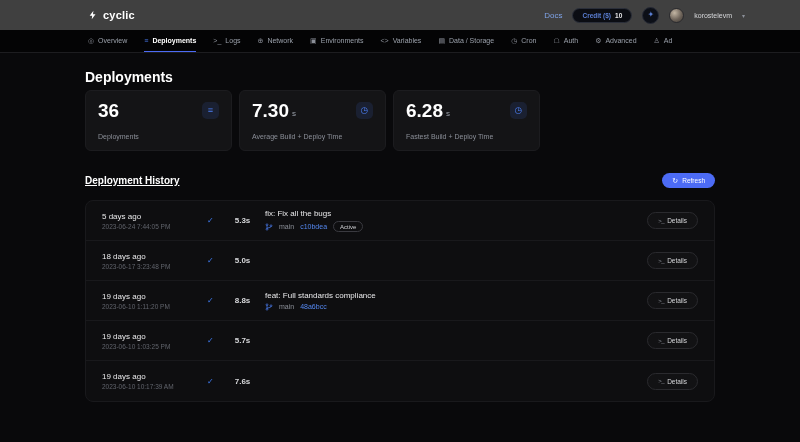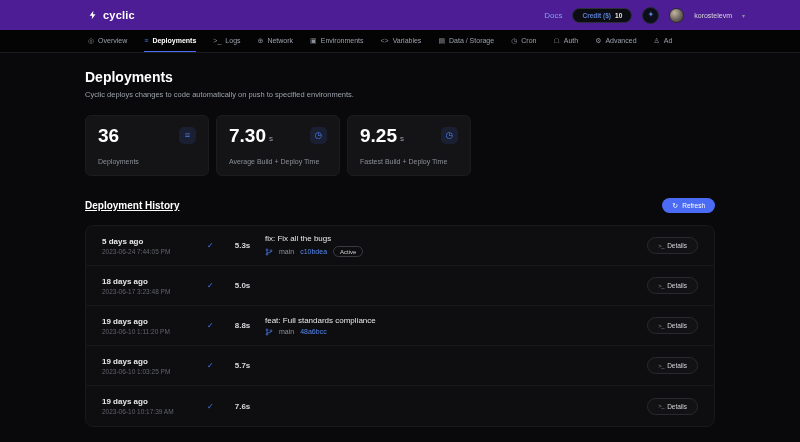--- a/index.html
+++ b/index.html
@@ -5,21 +5,21 @@
   * { margin:0; padding:0; box-sizing:border-box; }
   html,body { width:800px; height:442px; overflow:hidden; }
   body {
     background:#09090b;
     font-family:"Liberation Sans","DejaVu Sans",sans-serif;
     color:#e8e8ea;
     -webkit-font-smoothing:antialiased;
   }
   
   header {
-    height:30px; background:#4c1d95;
+    height:30px; background:#404040;
     display:flex; align-items:center; justify-content:space-between;
     padding:0 55px 0 88px;
   }
   .logo { display:flex; align-items:center; gap:5px; }
   .logo-text { font-size:11px; font-weight:700; color:#fff; letter-spacing:.2px; }
   .header-right { display:flex; align-items:center; gap:10px; }
   .docs-link { font-size:8px; color:#7fa3e8; text-decoration:none; cursor:pointer; }
   .credit-pill {
     display:flex; align-items:center; gap:4px;
     border:1px solid #2b2f3a; background:#0b0d13; border-radius:999px;
@@ -57,21 +57,21 @@
   .tab.active { border-bottom-color:#4c6bf5; }
   .tab.active .tab-label { color:#fff; font-weight:700; }
   .tab.active .tab-icon { color:#4c7ef3; }
   
   main { width:630px; margin:0 auto; padding-top:16px; }
   h1 { font-size:14px; font-weight:700; color:#fff; margin-bottom:5px; }
   .subtitle { font-size:7.5px; color:#9ba1ab; margin-bottom:16px; }
   
   .stats { display:flex; gap:7px; margin-bottom:22px; }
   .stat-card {
-    width:124px; height:61px; background:#141416; border-radius:6px;
+    width:147px; height:61px; background:#141416; border-radius:6px;
     padding:11px 12px 10px; border:1px solid #1c1c1f;
     display:flex; flex-direction:column; justify-content:space-between;
   }
   .stat-top { display:flex; justify-content:space-between; align-items:flex-start; }
   .stat-value-row { display:flex; align-items:flex-end; gap:3px; }
   .stat-value { font-size:19px; font-weight:700; color:#fff; line-height:.9; }
   .stat-unit { font-size:8px; color:#9ba1ab; padding-bottom:1px; }
   .stat-icon-chip {
     width:17px; height:17px; border-radius:5px;
     background:rgba(76,126,243,.12);
@@ -88,21 +88,21 @@
     padding:4px 10px; font-size:6.5px; font-family:inherit; cursor:pointer;
   }
   .refresh-btn .refresh-icon { font-size:7px; line-height:1; }
   .history-list { background:#0e0e10; border:1px solid #19191c; border-radius:8px; }
   .row {
     height:40px; display:flex; align-items:center; padding:0 16px;
     border-bottom:1px solid #19191c;
   }
   .history-list .row:last-of-type { border-bottom:none; }
   .col-time { width:105px; flex:none; }
-  .rel-time { font-size:8px; font-weight:700; color:#e8e8ea; }
+  .rel-time { font-size:8px; font-weight:400; color:#e8e8ea; }
   .timestamp { font-size:6.5px; color:#61646c; margin-top:2px; }
   .col-duration { width:58px; flex:none; display:flex; align-items:center; }
   .check { color:#3f7df6; font-size:8px; margin-right:4px; }
   .duration { font-size:8px; font-weight:600; color:#d6d7da;padding-left:17px; }
   .col-commit { flex:1; min-width:0; }
   .message { font-size:8px; color:#e8e8ea; }
   .commit-meta { display:flex; align-items:center; gap:6px; margin-top:3px; }
   .branch { font-size:7px; color:#8b8f98; }
   .hash { font-size:7px; color:#5588f0; text-decoration:none; cursor:pointer; }
   .active-badge {
@@ -197,21 +197,20 @@
 
     <div class="tab">
       <span class="tab-icon">♙</span>
       <span class="tab-label">Ad</span>
     </div>
 
 </nav>
 
 <main>
   <h1>Deployments</h1>
-  <p class="subtitle">Cyclic deploys changes to code automatically on push to specified environments.</p>
 
   <div class="stats">
 
       <div class="stat-card">
         <div class="stat-top">
           <div class="stat-value-row">
             <span class="stat-value">36</span>
             <span class="stat-unit"></span>
           </div>
           <div class="stat-icon-chip">
@@ -230,21 +229,21 @@
           <div class="stat-icon-chip">
             <span>◷</span>
           </div>
         </div>
         <div class="stat-label">Average Build + Deploy Time</div>
       </div>
 
       <div class="stat-card">
         <div class="stat-top">
           <div class="stat-value-row">
-            <span class="stat-value">9.25</span>
+            <span class="stat-value">6.28</span>
             <span class="stat-unit">s</span>
           </div>
           <div class="stat-icon-chip">
             <span>◷</span>
           </div>
         </div>
         <div class="stat-label">Fastest Build + Deploy Time</div>
       </div>
 
   </div>

